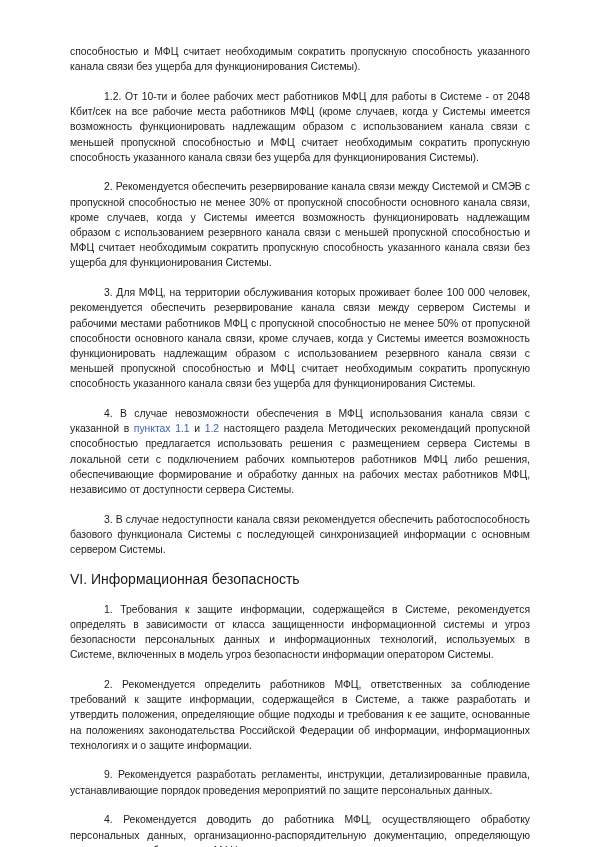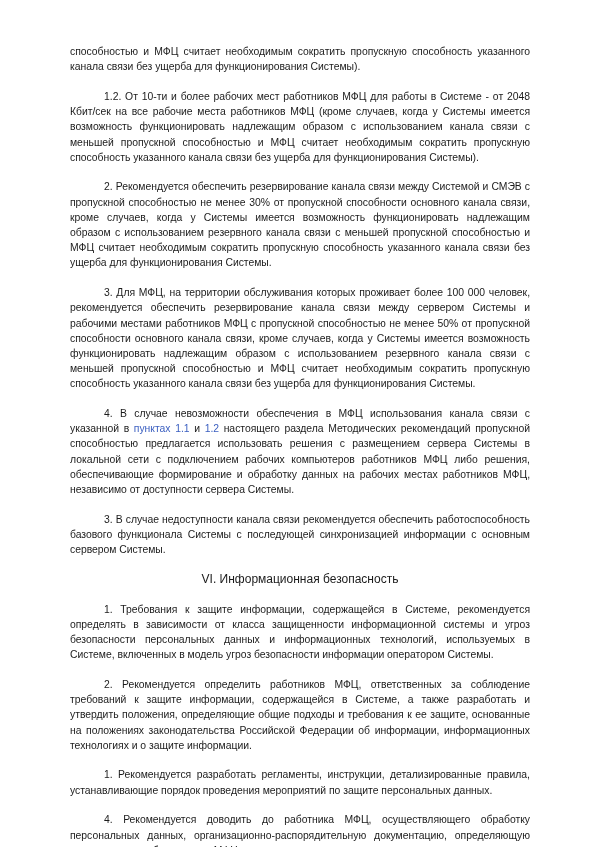--- a/index.html
+++ b/index.html
@@ -36,23 +36,22 @@
     letter-spacing: -0.02px;
     word-spacing: 0px;
     -webkit-hyphens: none;
     hyphens: none;
   }
   p.para.no-indent {
     text-indent: 0;
   }
   p.heading {
     margin: 0 0 14.5px 0;
-    font-size: 12px;
+    font-size: 14px;
     line-height: 15.2px;
-    text-align: center;
     text-indent: 0;
   }
   
   .clip-tail {
     margin-bottom: 0;
   }
   a.doclink, span.doclink {
     color: #3b5fc0;
     text-decoration: none;
     cursor: pointer;
@@ -75,18 +74,18 @@
     <p class="para"><span>4. В случае невозможности обеспечения в МФЦ использования канала связи с указанной в </span><a class="doclink" style="color: rgb(59, 95, 192);">пунктах</a><span> </span><a class="doclink" style="color: rgb(59, 95, 192);">1.1</a><span> и </span><a class="doclink" style="color: rgb(59, 95, 192);">1.2</a><span> настоящего раздела Методических рекомендаций пропускной способностью предлагается использовать решения с размещением сервера Системы в локальной сети с подключением рабочих компьютеров работников МФЦ либо решения, обеспечивающие формирование и обработку данных на рабочих местах работников МФЦ, независимо от доступности сервера Системы.</span></p>
 
     <p class="para">3. В случае недоступности канала связи рекомендуется обеспечить работоспособность базового функционала Системы с последующей синхронизацией информации с основным сервером Системы.</p>
 
     <p class="heading">VI. Информационная безопасность</p>
 
     <p class="para">1. Требования к защите информации, содержащейся в Системе, рекомендуется определять в зависимости от класса защищенности информационной системы и угроз безопасности персональных данных и информационных технологий, используемых в Системе, включенных в модель угроз безопасности информации оператором Системы.</p>
 
     <p class="para">2. Рекомендуется определить работников МФЦ, ответственных за соблюдение требований к защите информации, содержащейся в Системе, а также разработать и утвердить положения, определяющие общие подходы и требования к ее защите, основанные на положениях законодательства Российской Федерации об информации, информационных технологиях и о защите информации.</p>
 
-    <p class="para">1. Рекомендуется разработать регламенты, инструкции, детализированные правила, устанавливающие порядок проведения мероприятий по защите персональных данных.</p>
+    <p class="para">9. Рекомендуется разработать регламенты, инструкции, детализированные правила, устанавливающие порядок проведения мероприятий по защите персональных данных.</p>
 
     <p class="para clip-tail">4. Рекомендуется доводить до работника МФЦ, осуществляющего обработку персональных данных, организационно-распорядительную документацию, определяющую порядок и способы защиты МФЦ персональных данных, подготовленную в соответствии с законодательством Российской Федерации об информации, информационных технологиях и о защите информации и</p>
 
   </div>
 </div>
 
 </body></html>

